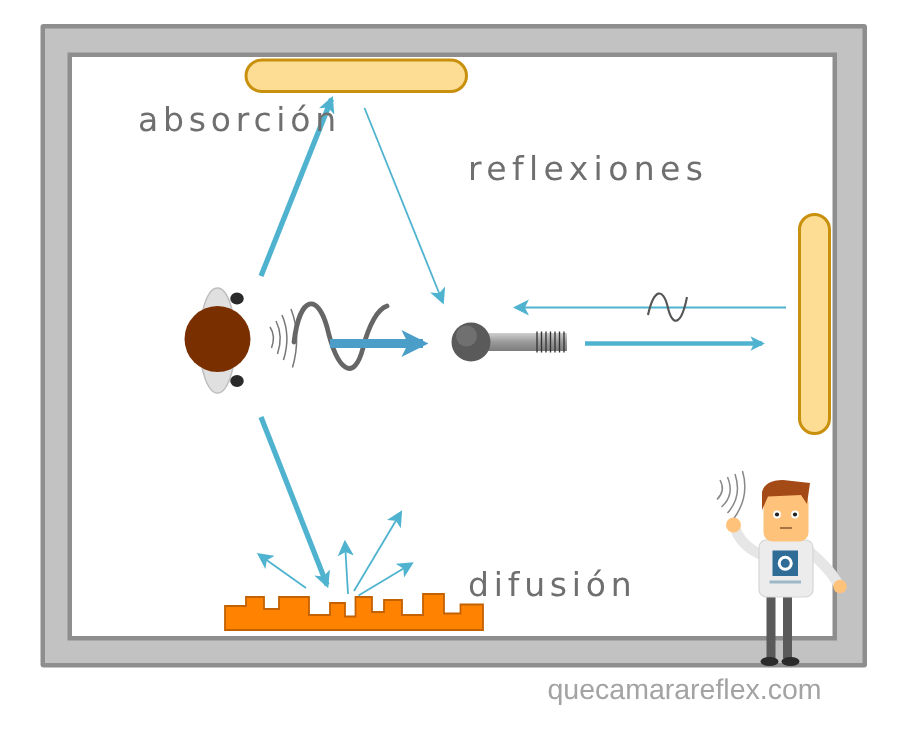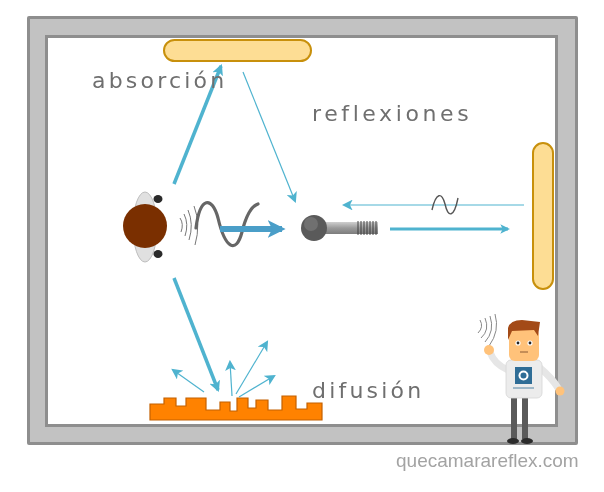--- a/index.html
+++ b/index.html
@@ -3,21 +3,21 @@
 <meta charset="utf-8">
 <style>
   html, body { margin: 0; padding: 0; background: #ffffff; }
   body { width: 604px; height: 492px; position: relative; overflow: hidden; font-family: "DejaVu Sans", sans-serif; }
   #stage { position: absolute; left: 0; top: 0; width: 604px; height: 492px; }
   .label { position: absolute; color: #6f6f6f; font-family: "DejaVu Sans", sans-serif; font-size: 22px; letter-spacing: 3.2px; font-weight: normal; white-space: nowrap; }
   #lbl-absorcion { left: 92px; top: 68px; }
   #lbl-reflexiones { left: 312px; top: 100px; text-align: center; line-height: 27px; letter-spacing: 3.6px; }
   #lbl-reflexiones span { display: block; }
   #lbl-difusion { left: 312px; top: 364px; margin-top: 14px; }
-  #watermark { position: absolute; left: 396px; top: 450px; color: #a3a3a3; font-family: "Liberation Sans", sans-serif; font-size: 19px; white-space: nowrap; }
+  #watermark { position: absolute; left: 365px; top: 450px; color: #a3a3a3; font-family: "Liberation Sans", sans-serif; font-size: 19px; white-space: nowrap; }
 </style>
 </head>
 <body>
 
 <div id="stage">
   <svg width="604" height="492" viewBox="0 0 604 492" xmlns="http://www.w3.org/2000/svg">
     <defs>
       <marker id="ah-thick" viewBox="0 0 10 10" refX="8" refY="5" markerWidth="3.2" markerHeight="3.2" orient="auto">
         <path d="M0,0 L10,5 L0,10 L2.5,5 Z" fill="#4fb3cf"></path>
       </marker>

